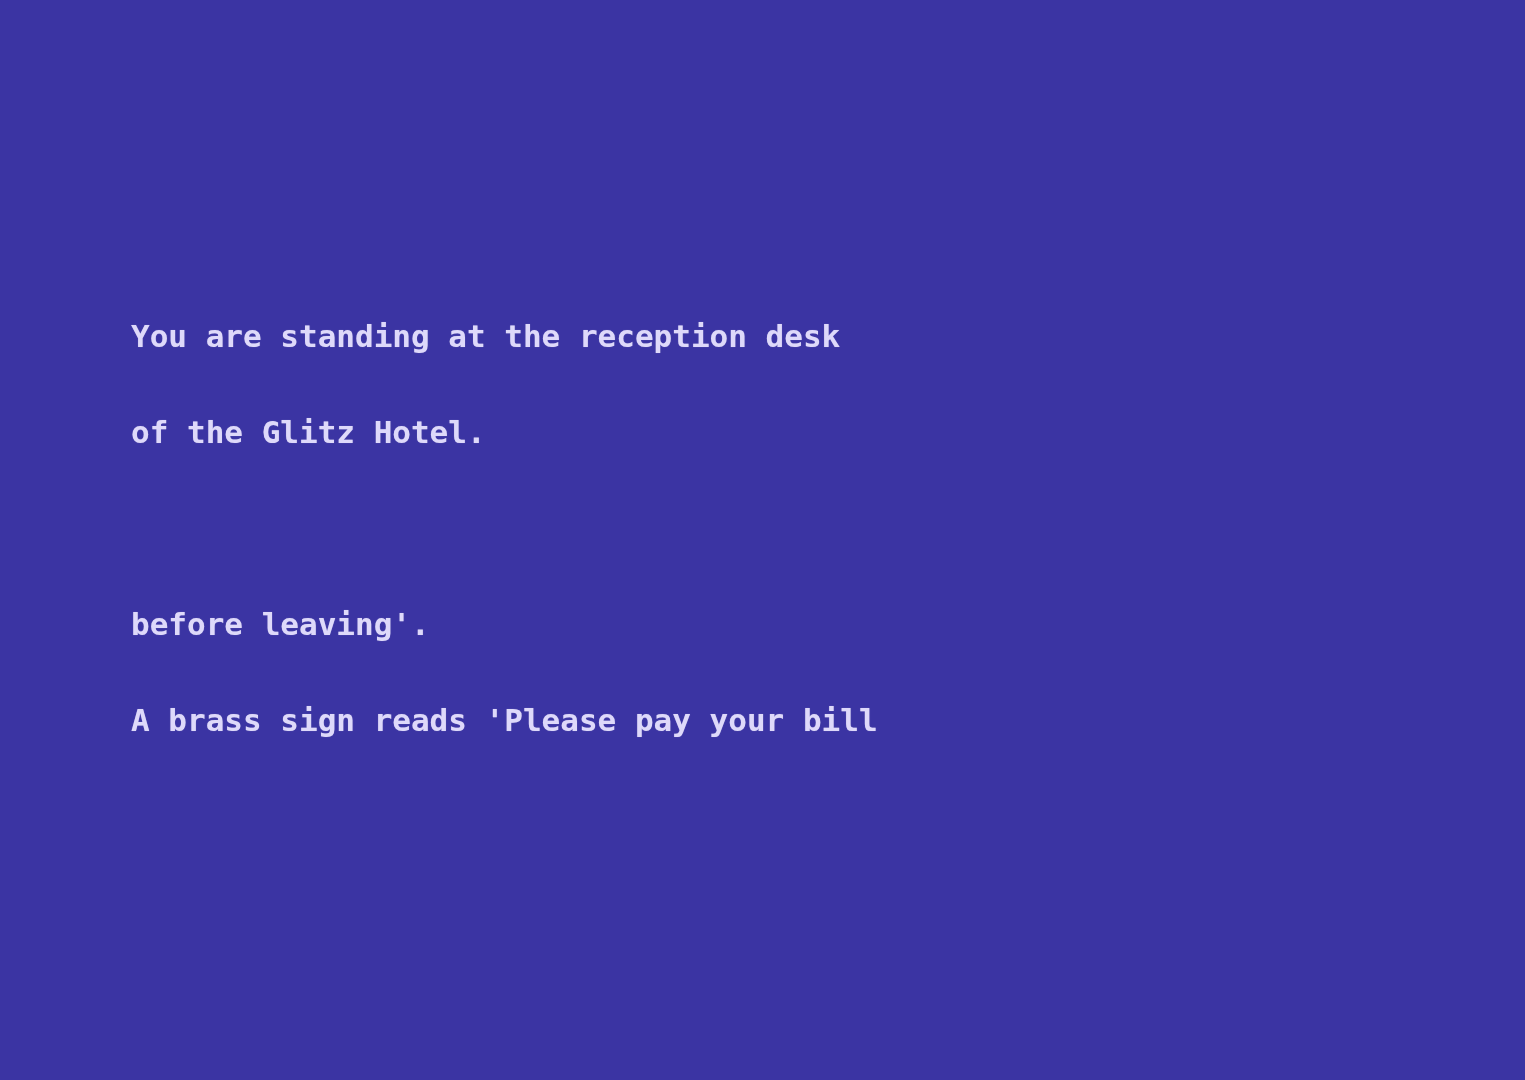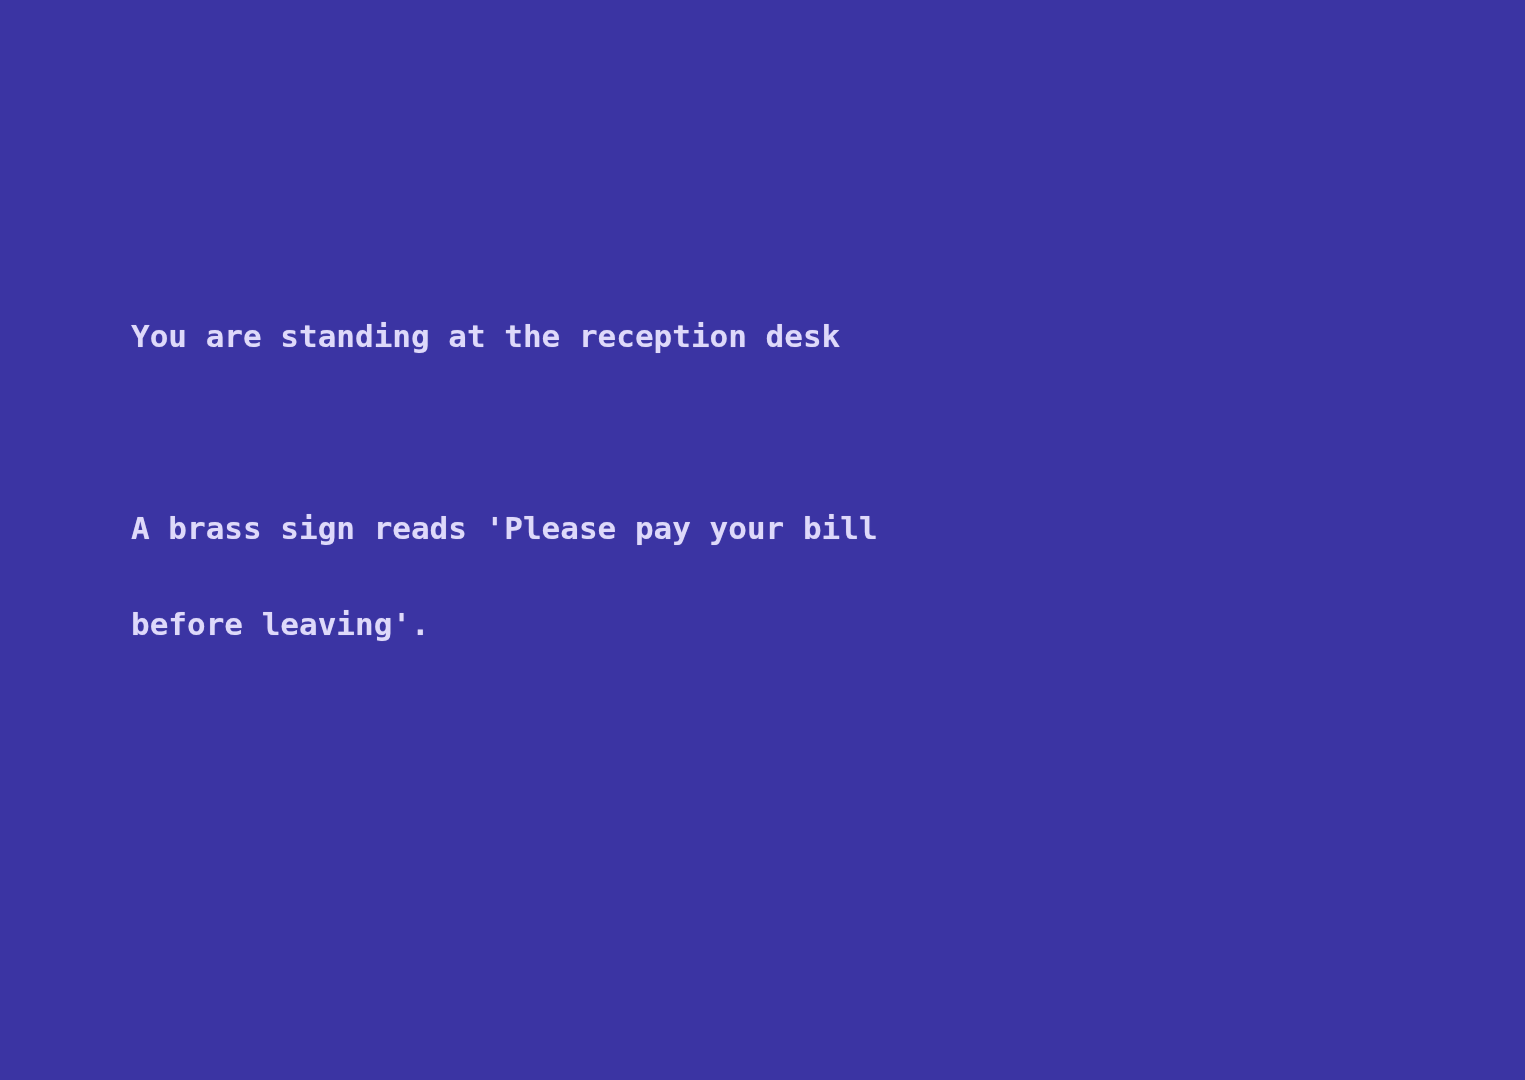--- a/index.html
+++ b/index.html
@@ -59,23 +59,24 @@
 </head>
 <body style="background: rgb(59, 52, 163);">
 
 <div id="screen" style="background: rgb(59, 52, 163);">
 
   <div id="console">
 
     
     <div>
       <span class="line">You are standing at the reception desk</span>
+      <span class="line">of the Glitz Hotel.</span>
       <span class="line blank">&nbsp;</span>
+      <span class="line">before leaving'.</span>
       <span class="line">A brass sign reads 'Please pay your bill</span>
-      <span class="line">before leaving'.</span>
       <span class="line blank">&nbsp;</span>
     </div>
 
     
     
     
     
 
     
     

